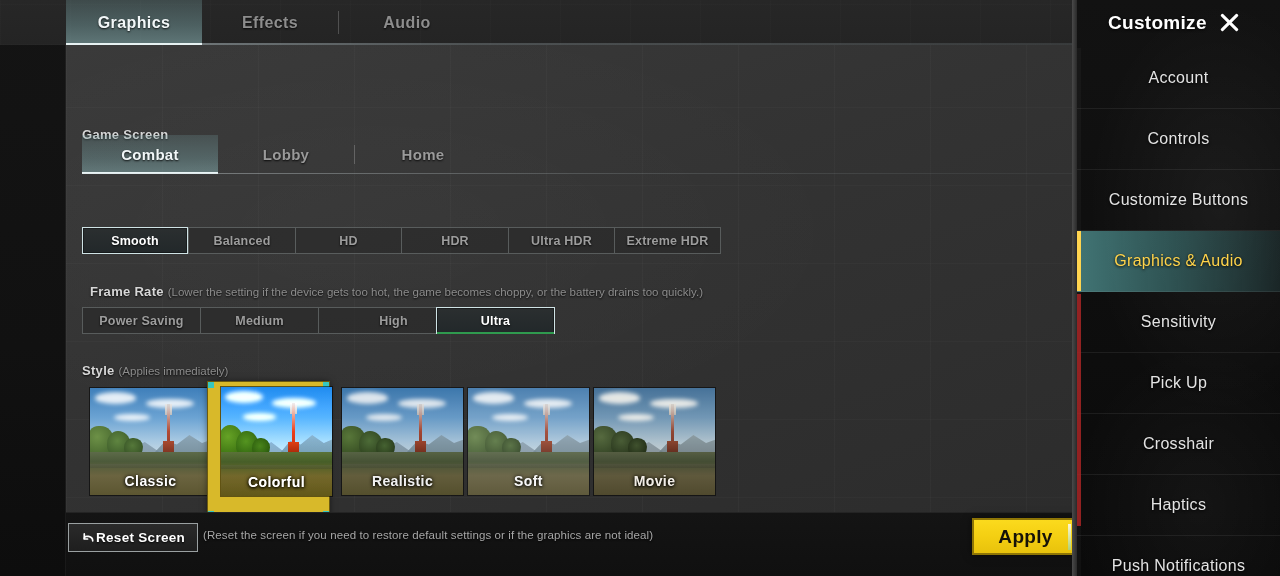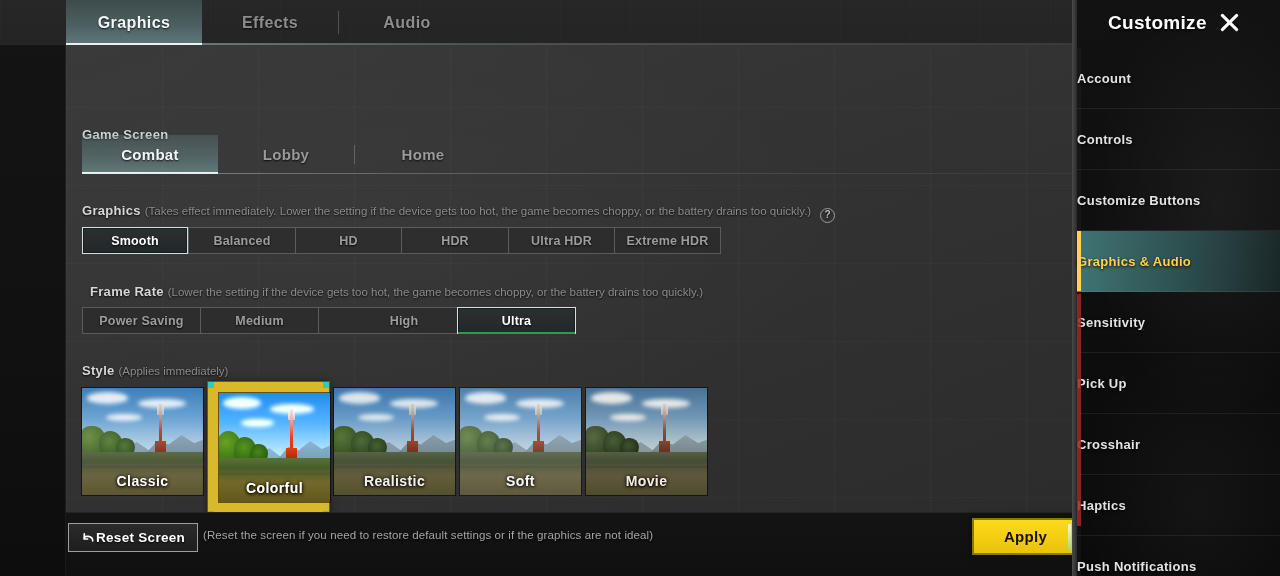--- a/index.html
+++ b/index.html
@@ -136,31 +136,32 @@
   .help-ico {
     display:inline-block; width:15px; height:15px; vertical-align:-3px; margin-left:5px;
     border-radius:50%; border:1.5px solid #9a9a9a; color:#bdbdbd;
     font-size:10px; font-weight:bold; line-height:12px; text-align:center;
     font-family:"Liberation Sans", sans-serif;
   }
 
   
   .styles { position:absolute; left:82px; top:388px; display:flex; gap:5px; }
   .style-cell { position:relative; width:121px; height:107px; }
-  .style-cell.sel { width:121px; height:135px; top:-6px; padding:11px; background:#d8b92a;
+  .style-cell.sel { width:121px; height:135px; top:-6px; padding:5px; background:#d8b92a;
      box-shadow:0 0 0 1px #6b5a10, 0 0 7px rgba(0,0,0,.6); }
   .style-cell.sel .thumb { width:111px; height:109px; }
   .style-cell.sel .corner { position:absolute; width:6px; height:6px; background:#36c7c0; }
   .style-cell.sel .c-tl{ left:0; top:0;} .style-cell.sel .c-tr{ right:0; top:0;}
   .style-cell.sel .c-bl{ left:0; bottom:0;} .style-cell.sel .c-br{ right:0; bottom:0;}
 
   .thumb {
     position:relative; width:121px; height:107px; overflow:hidden;
     background:#4a6c88;
     box-shadow:0 0 0 1px rgba(0,0,0,.55);
+    margin-left:8px;
   }
   .sky { position:absolute; left:0; top:0; width:100%; height:62%;
     background:linear-gradient(180deg,#3f7fba 0%,#6ba3d3 45%,#a8c9e2 80%,#c6d9e4 100%); }
   .cloud { position:absolute; background:rgba(255,255,255,.85); border-radius:50%; filter:blur(2px); }
   .mtn {
     position:absolute; left:52%; top:40%; width:58%; height:22%;
     background:linear-gradient(180deg,#8fa6b4 0%,#6d8694 100%);
     clip-path:polygon(0% 100%, 18% 42%, 34% 58%, 52% 18%, 70% 52%, 86% 34%, 100% 100%);
     opacity:.85;
   }
@@ -211,21 +212,21 @@
   }
   .reset-note {
     position:absolute; left:203px; top:529px; font-size:11.5px; color:#a7a7a7;
     letter-spacing:.1px; z-index:6; text-shadow:0 1px 2px rgba(0,0,0,.9);
   }
   .apply-btn {
     position:absolute; left:972px; top:518px; width:107px; height:37px;
     display:flex; align-items:center; justify-content:center;
     background:linear-gradient(180deg,#fbda1d 0%,#f4cf12 50%,#e8c20c 100%);
     border:2px solid #8e7505;
-    color:#161208; font-size:15px; font-weight:bold; letter-spacing:.3px;
+    color:#161208; font-size:19px; font-weight:bold; letter-spacing:.3px;
     z-index:9; box-shadow:0 0 8px rgba(0,0,0,.55);
   }
   .apply-btn .glint{ position:absolute; right:6px; top:4px; width:3px; height:26px;
     background:linear-gradient(180deg,rgba(255,255,255,.8),rgba(120,220,220,.5)); }
 
   
   .sidebar { position:absolute; left:1077px; top:0; width:203px; height:576px; background:#0d0d0d; z-index:12; }
   .sidebar:before{
     content:""; position:absolute; inset:0;
     background:
@@ -238,22 +239,22 @@
     display:flex; align-items:center; gap:10px; padding-left:31px; z-index:3; }
   .sb-title { font-size:19px; font-weight:bold; color:#ffffff; letter-spacing:.3px;
     text-shadow:0 1px 3px rgba(0,0,0,.9); }
   .close-x { position:relative; width:25px; height:25px; }
   .close-x i { position:absolute; left:1px; top:11px; width:23px; height:3px; background:#fff; border-radius:1px; }
   .close-x i:first-child { transform:rotate(45deg); }
   .close-x i:last-child { transform:rotate(-45deg); }
 
   .sb-list { position:absolute; left:0; top:48px; width:203px; bottom:0; z-index:3; }
   .sb-item {
-    position:relative; height:61px; display:flex; align-items:center; justify-content:flex-start;
-    font-size:13px; font-weight:bold; color:#e3e3e3; letter-spacing:.3px;
+    position:relative; height:61px; display:flex; align-items:center; justify-content:center;
+    font-size:16px; font-weight:normal; color:#e3e3e3; letter-spacing:.3px;
     border-bottom:1px solid rgba(255,255,255,.07);
     text-shadow:0 1px 3px rgba(0,0,0,.9);
   }
   .sb-item.sel {
     color:#ffd34a;
     background:linear-gradient(90deg, rgba(74,134,134,.85) 0%, rgba(62,118,118,.65) 45%, rgba(40,74,76,.35) 100%);
   }
   .sb-item.sel:before{
     content:""; position:absolute; left:0; top:0; bottom:0; width:4px; background:#ffd34a;
   }
@@ -295,25 +296,20 @@
           </div>
         <div class="stab">
             <span>Lobby</span>
           </div>
         <div class="stab-sep"></div>
         <div class="stab">
             <span>Home</span>
           </div>
       </div>
 
-      <div class="sec-label" style="left:16px; top:158px; white-space:nowrap;">
-        <span>Graphics</span>
-        <span class="sec-note">(Takes effect immediately. Lower the setting if the device gets too hot, the game becomes choppy, or the battery drains too quickly.)</span>
-        <span class="help-ico">?</span>
-      </div>
       <div class="optrow" style="left:16px; top:182px;">
         <div class="opt sel" style="width:106px;">
             <span>Smooth</span>
           </div>
         <div class="opt" style="width:107px;">
             <span>Balanced</span>
           </div>
         <div class="opt" style="width:106px;">
             <span>HD</span>
           </div>
@@ -332,21 +328,21 @@
         <span>Frame Rate</span>
         <span class="sec-note">(Lower the setting if the device gets too hot, the game becomes choppy, or the battery drains too quickly.)</span>
       </div>
       <div class="optrow" style="left:16px; top:262px;">
         <div class="opt" style="width:118px;">
             <span>Power Saving</span>
           </div>
         <div class="opt" style="width:118px;">
             <span>Medium</span>
           </div>
-        <div class="opt" style="width:139px;padding-left:32px;">
+        <div class="opt" style="width:118px;padding-left:32px;">
             <span>High</span>
           </div>
         <div class="opt sel greenbar" style="width:119px;">
             <span>Ultra</span>
           </div>
       </div>
 
       <div class="sec-label" style="left:16px; top:318px; white-space:nowrap;">
         <span>Style</span>
         <span class="sec-note">(Applies immediately)</span>

